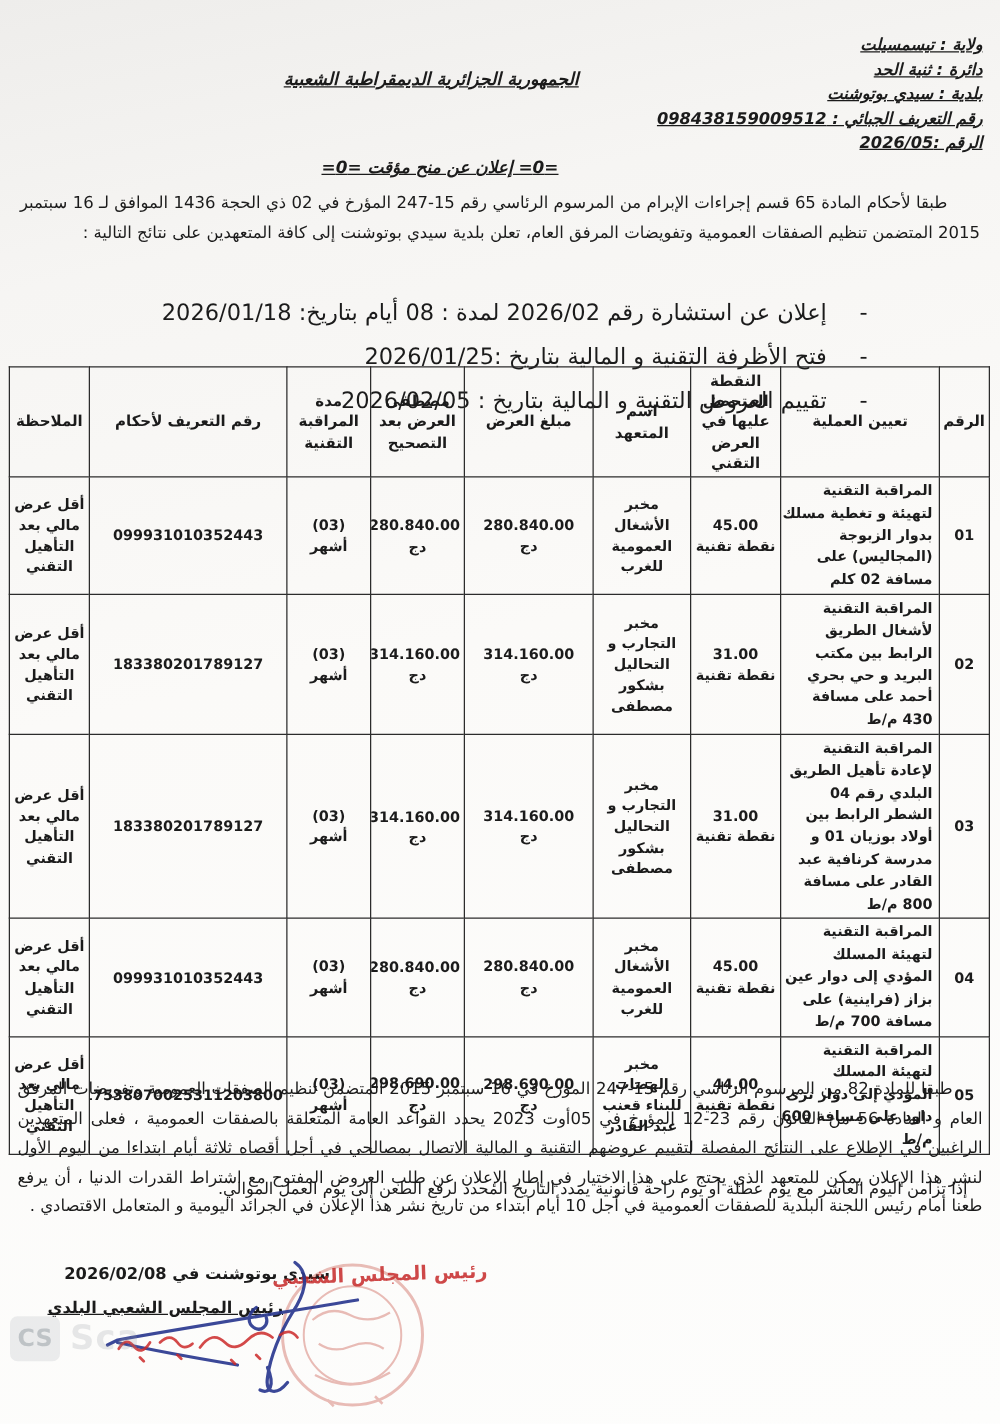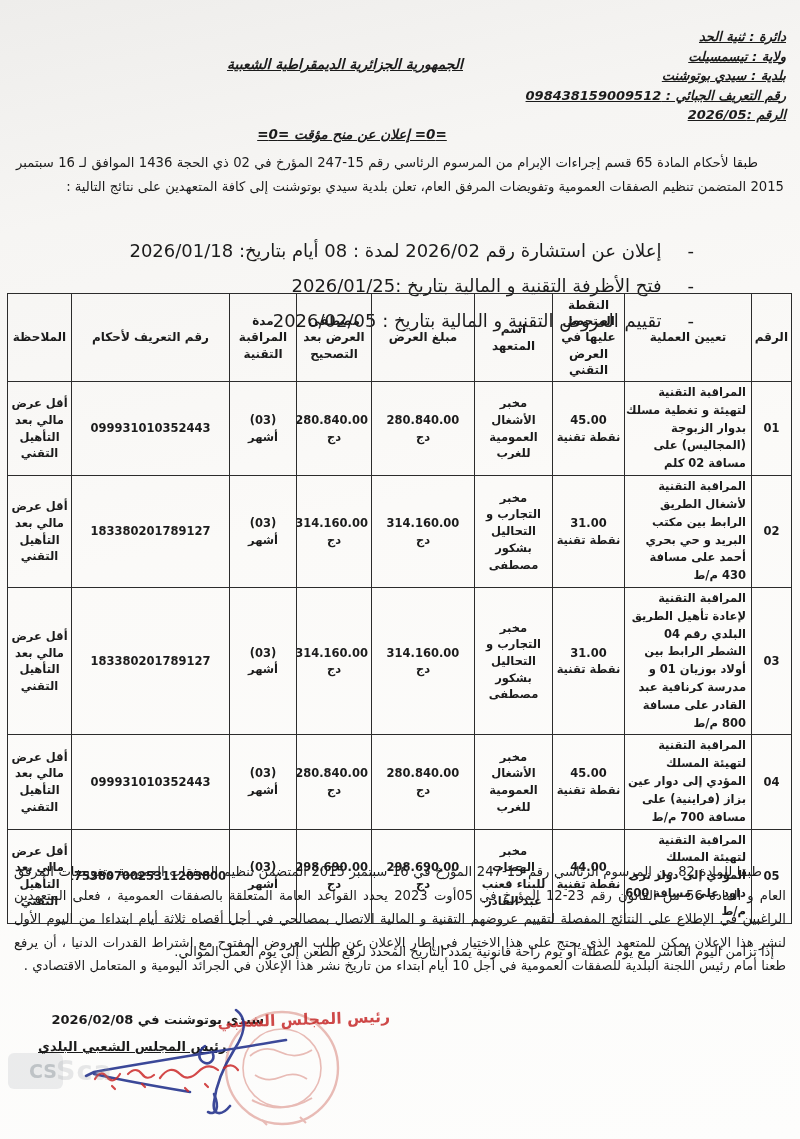--- a/index.html
+++ b/index.html
@@ -41,32 +41,32 @@
     text-align:justify;text-indent:24px;}
   .holiday{top:944px;right:14px;left:14px;font-size:13px;text-align:right;text-indent:12px;}
   .place-date{top:1012px;left:14px;width:250px;font-size:13px;font-weight:bold;text-align:right;}
   .signer-title{top:1039px;left:38px;font-size:13px;font-weight:bold;text-decoration:underline;}
   .stamp-line{top:1012px;left:150px;width:240px;font-size:15.5px;font-weight:bold;
     color:rgba(198,40,40,.85);transform:rotate(-2deg);text-align:right;white-space:nowrap;}
   .ink-overlay{top:0;left:0;pointer-events:none;}
   .watermark-badge{top:1053px;left:8px;width:40px;height:36px;border-radius:6px;
     background:rgba(140,150,160,.16);color:rgba(110,120,130,.35);font-size:19px;
     font-weight:bold;display:flex;align-items:center;justify-content:center;
-    font-family:"DejaVu Sans",sans-serif;padding-left:15px;}
+    font-family:"DejaVu Sans",sans-serif;}
   .watermark-text{top:1055px;left:56px;font-size:27px;color:rgba(150,155,160,.22);
     font-weight:bold;letter-spacing:1px;direction:ltr;}
 </style>
 </head>
 <body>
 
 <div class="abs republic-title">الجمهورية الجزائرية الديمقراطية الشعبية</div>
 
 <div class="abs letterhead">
+  <div>ولاية : تيسمسيلت</div>
   <div>دائرة : ثنية الحد</div>
-  <div>ولاية : تيسمسيلت</div>
   <div>بلدية : سيدي بوتوشنت</div>
   <div>رقم التعريف الجبائي : 098438159009512</div>
   <div>الرقم :2026/05</div>
 </div>
 
 <div class="abs banner">
   <span>=0= إعلان عن منح مؤقت =0=</span>
 </div>
 
 <div class="abs intro">طبقا لأحكام المادة 65 قسم إجراءات الإبرام من المرسوم الرئاسي رقم 15-247  المؤرخ في 02 ذي الحجة 1436 الموافق لـ 16 سبتمبر 2015 المتضمن تنظيم الصفقات العمومية وتفويضات المرفق العام، تعلن بلدية سيدي بوتوشنت إلى كافة المتعهدين على نتائج التالية :</div>

